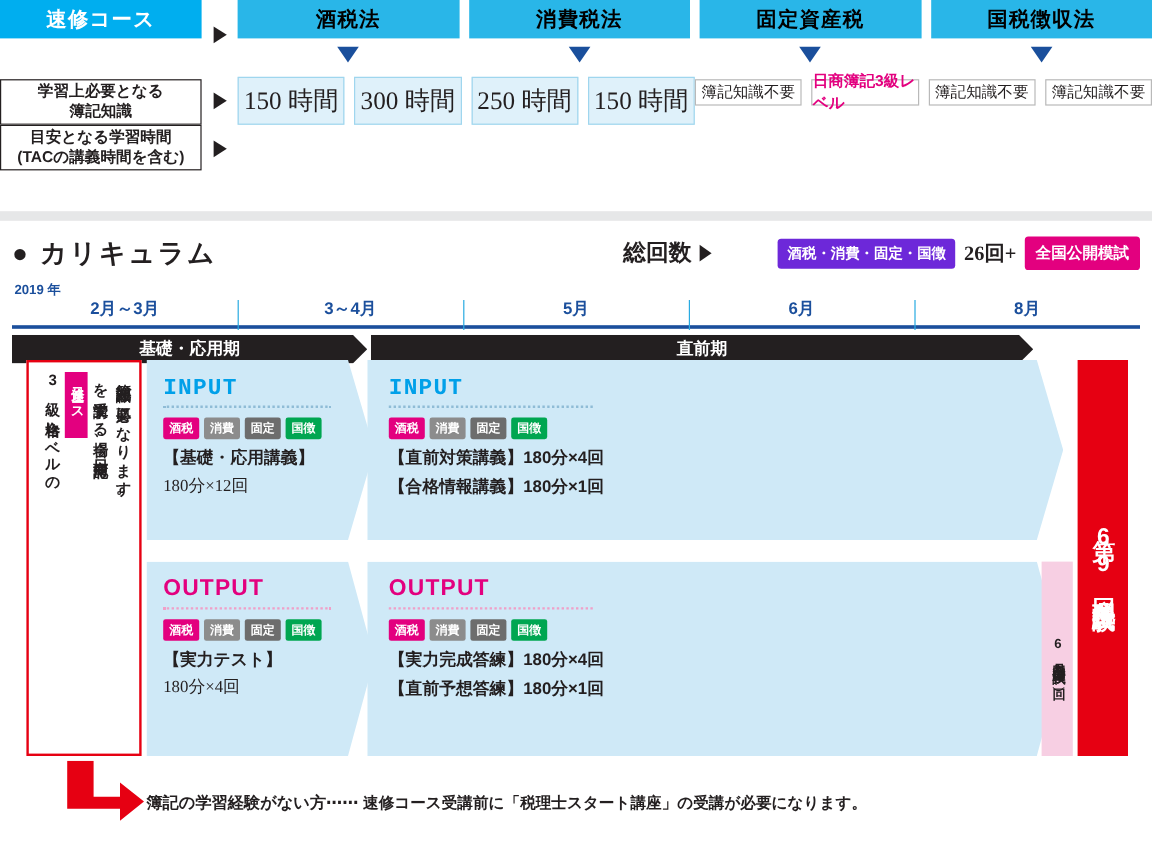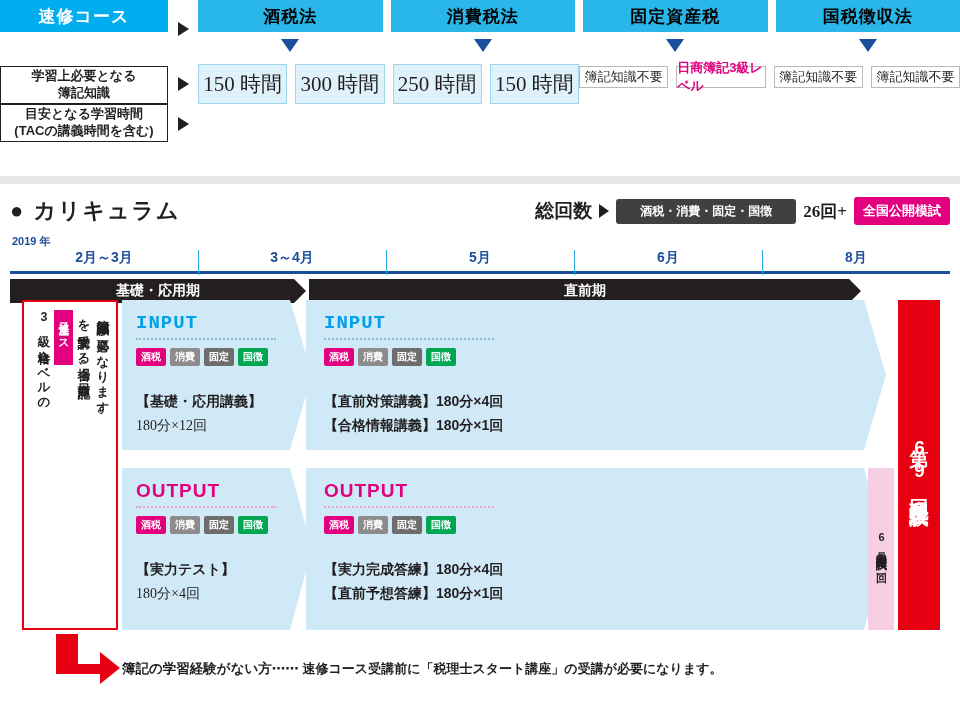--- a/index.html
+++ b/index.html
@@ -72,21 +72,21 @@
 
   
   .divider { position: absolute; left: 0; top: 176px; width: 960px; height: 8px; background: #e6e7e8; }
 
   
   .curr-head { position: absolute; left: 10px; top: 196px; width: 940px; height: 30px; display: flex; align-items: center; }
   .curr-title { font-size: 22px; font-weight: bold; letter-spacing: 2px; }
   .curr-right { margin-left: auto; display: flex; align-items: center; gap: 7px; }
   .so { font-size: 19px; font-weight: bold; }
   .tri-right-sm { width: 0; height: 0; border-left: 10px solid #231f20; border-top: 7px solid transparent; border-bottom: 7px solid transparent; }
-  .pill-blue { background: #404040; color: #fff; font-size: 12px; font-weight: bold; padding: 4px 24px; border-radius: 3px; }
+  .pill-blue { background: #6d28d9; color: #fff; font-size: 12px; font-weight: bold; padding: 4px 8px; border-radius: 3px; margin-left: 48px; }
   .cnt { font-size: 17px; font-weight: bold; font-family: "Liberation Serif", serif; }
   .pill-pink { background: #e3007f; color: #fff; font-size: 13px; font-weight: bold; padding: 5px 9px; border-radius: 3px; }
 
   
   .tl { position: absolute; left: 10px; top: 234px; width: 940px; }
   .year { font-size: 11px; color: #1b4f9c; font-weight: bold; padding-left: 2px; }
   .months { display: flex; position: relative; height: 22px; }
   .month {
     flex: 1; text-align: center; color: #1b4f9c; font-weight: bold; font-size: 14px;
     position: relative;
@@ -133,21 +133,21 @@
   .chev.c4 { left: 296px; top: 168px; width: 580px; height: 162px; clip-path: polygon(0 0, calc(100% - 22px) 0, 100% 50%, calc(100% - 22px) 100%, 0 100%); }
 
   .blk { position: absolute; padding: 12px 14px; }
   .blk .io { font-size: 19px; font-weight: bold; letter-spacing: 1px; }
   .blk .io.in { color: #00a0e9; font-family: Liberation Mono, monospace; }
   .blk .io.out { color: #e3007f; }
   .dots { border-bottom: 2px dotted #8fbcd6; margin: 4px 0 8px 0; width: 140px; }
   .dots.wide { width: 170px; }
   .dots.pink { border-bottom-color: #f0a0c8; }
 
-  .tags { display: flex; gap: 4px; margin-bottom: 24px; }
+  .tags { display: flex; gap: 4px; margin-bottom: 4px; }
   .tag { color: #fff; font-size: 10px; font-weight: bold; padding: 2px 5px; border-radius: 2px; }
   .t-sz { background: #e3007f; }
   .t-sh { background: #8c8c8c; }
   .t-kt { background: #6d6d6d; }
   .t-kc { background: #00a651; }
 
   .line { font-size: 14px; font-weight: bold; line-height: 1.7; }
   .sub-line { font-size: 14px; font-family: "Liberation Serif", serif; line-height: 1.7; }
 
   

